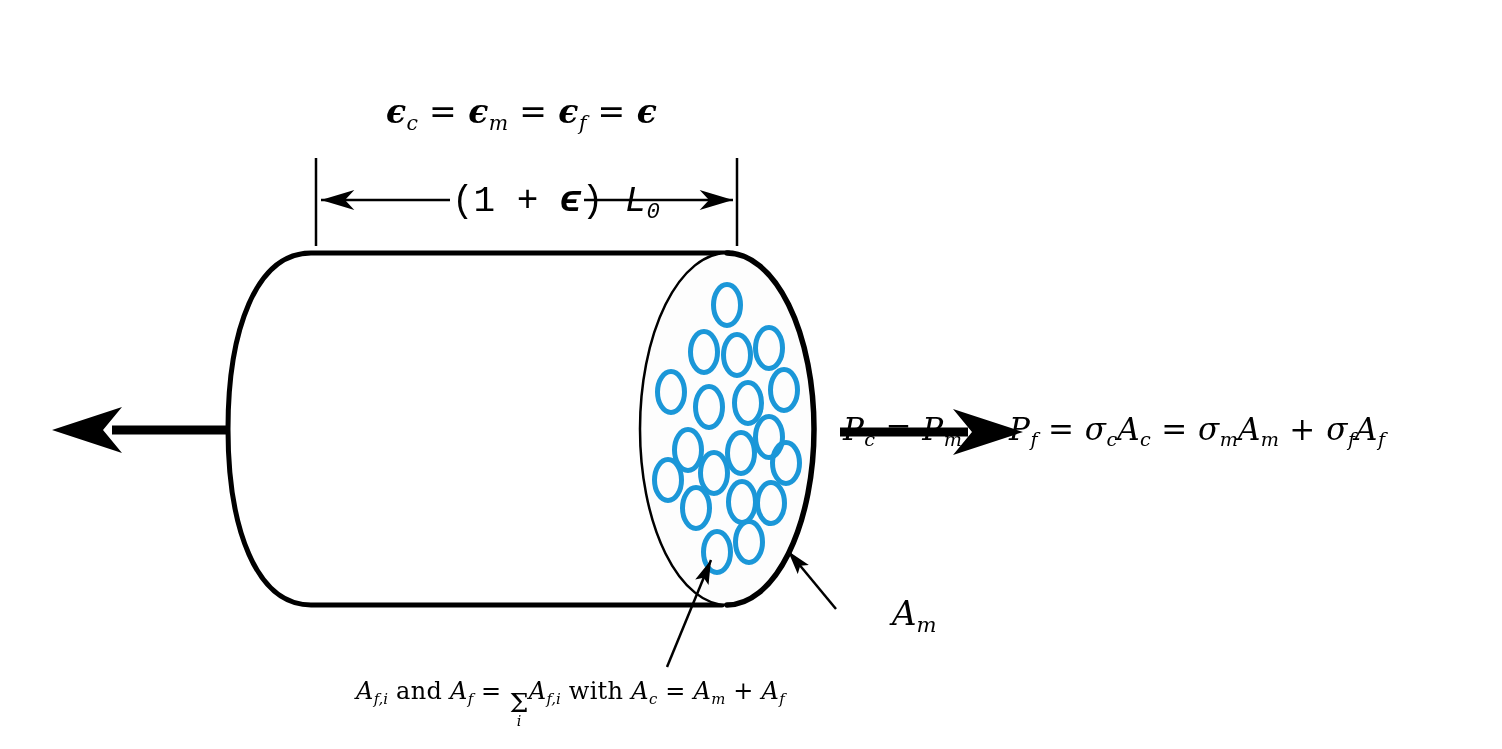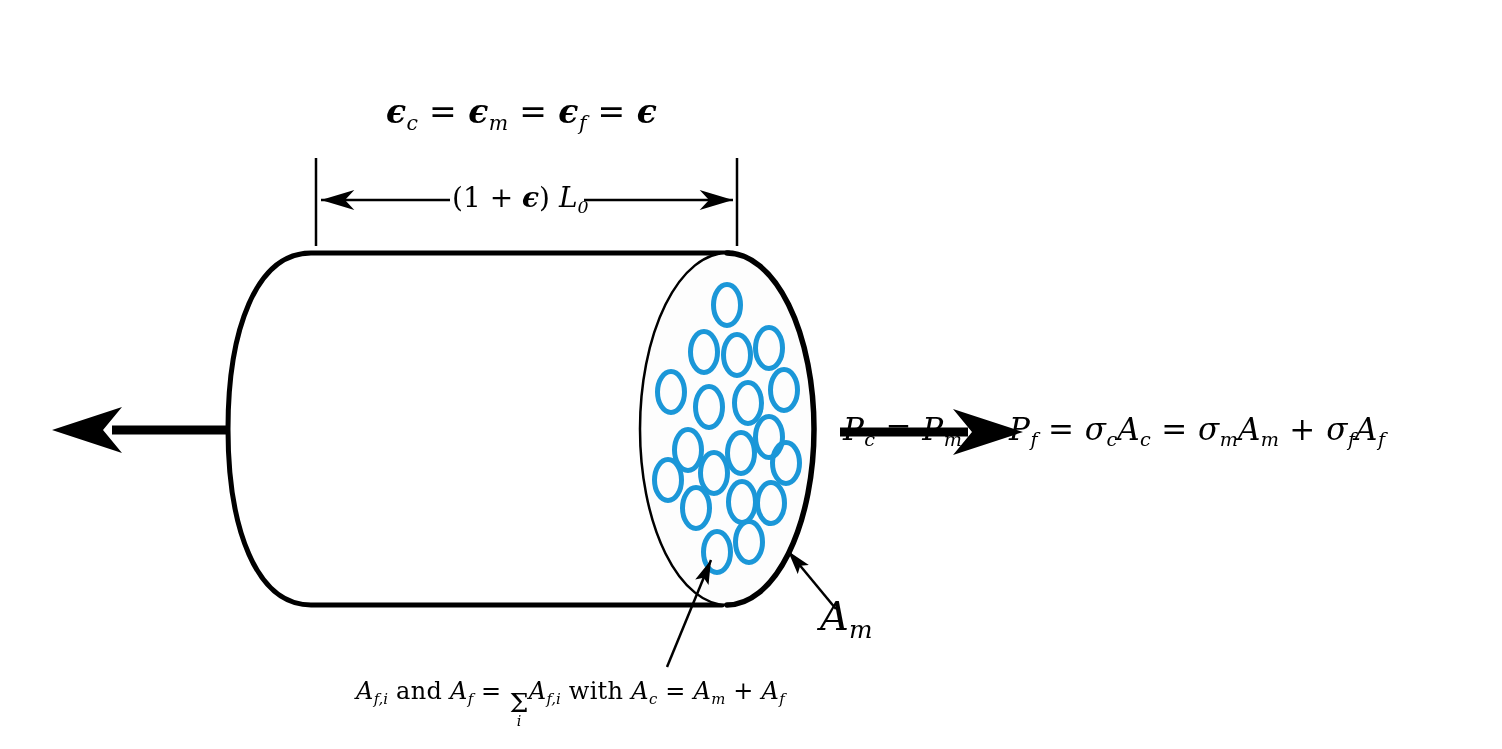--- a/index.html
+++ b/index.html
@@ -13,23 +13,23 @@
     font-family:"DejaVu Serif","Liberation Serif",serif;
     text-align:right;
   }
   .formula sub{font-size:0.62em;font-style:italic;letter-spacing:0;vertical-align:-0.32em;line-height:0;}
   .formula .it{font-style:italic;}
   .formula .bd{font-weight:700;}
   .stack{display:inline-flex;flex-direction:column;align-items:center;vertical-align:-0.55em;line-height:0.85;}
   .stack .sum{font-size:1.12em;font-style:normal;}
   .stack .under{font-size:0.6em;font-style:italic;}
   #strain-eq{left:386px;top:94px;font-size:33px;letter-spacing:0.5px;}
-  #dim-label{left:452px;top:182px;font-size:28px;}
+  #dim-label{left:452px;top:182px;font-size:36px;font-family:Liberation Mono, monospace;}
   #force-eq{left:843px;top:364px;font-size:31px;letter-spacing:0.5px;margin-top:48px;}
-  #matrix-label{left:820px;top:594px;font-size:40px;}
+  #matrix-label{left:892px;top:594px;font-size:34px;}
   #fiber-eq{left:356px;top:678px;font-size:24px;letter-spacing:0.3px;}
 </style>
 </head>
 <body>
 
 <svg class="diagram" width="1502" height="749" viewBox="0 0 1502 749" xmlns="http://www.w3.org/2000/svg">
   <defs>
     <marker id="dim-arrow" orient="auto" markerUnits="userSpaceOnUse" markerWidth="34" markerHeight="20" viewBox="0 0 10 6" refX="10" refY="3">
       <path d="M0,0 L10,3 L0,6 L2.8,3 Z" fill="#000"></path>
     </marker>

